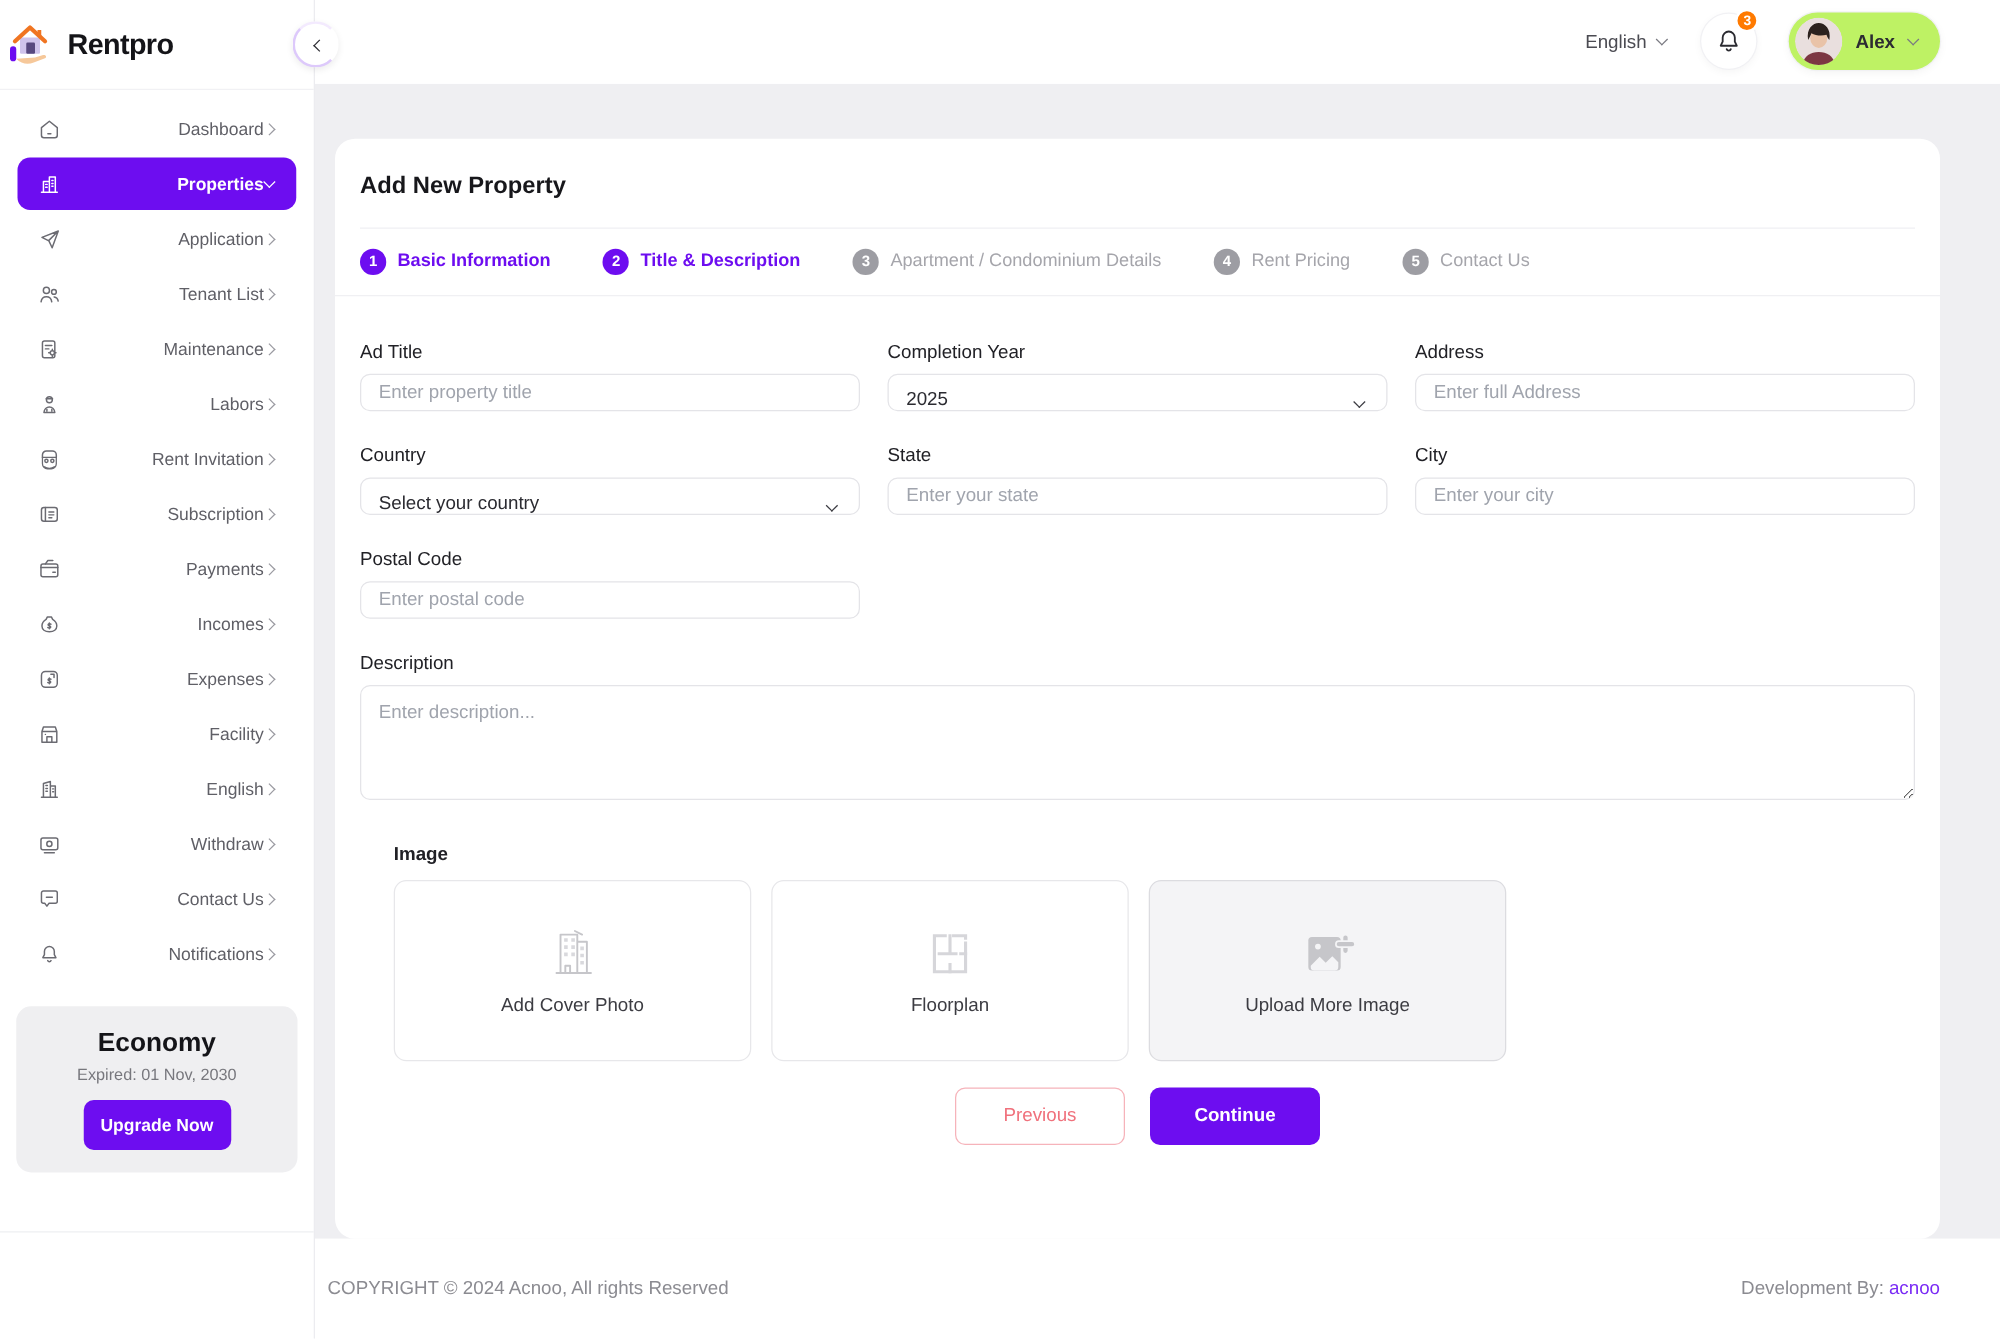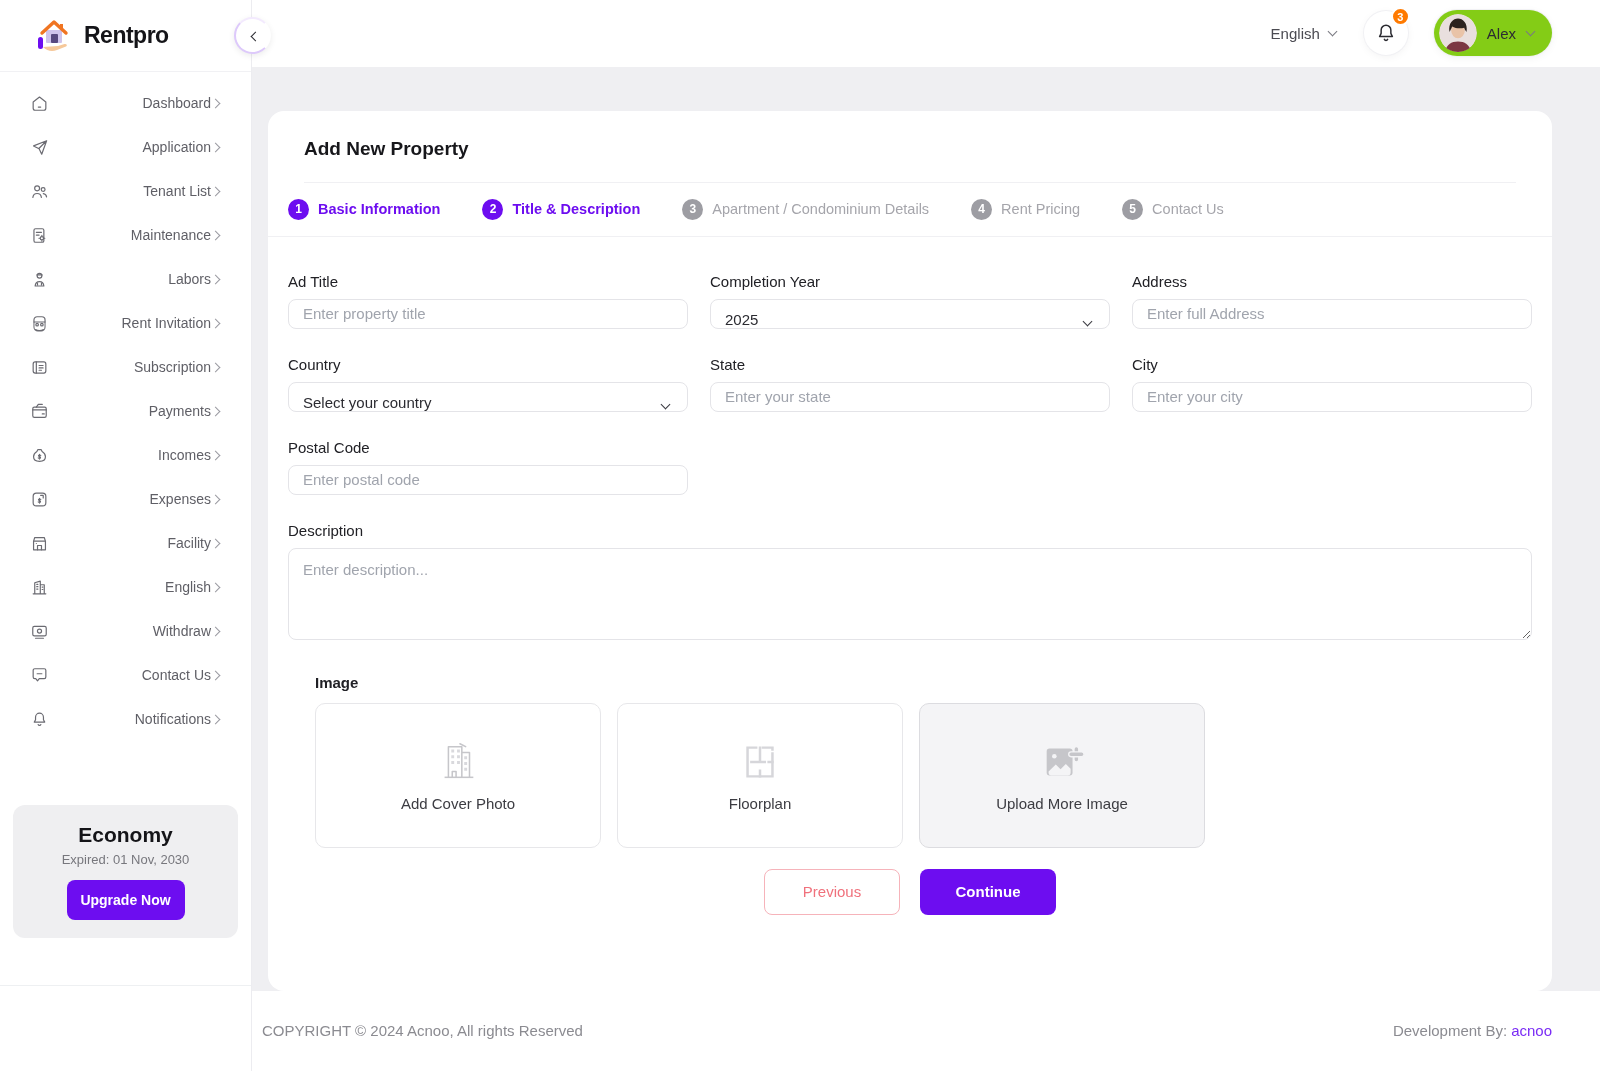--- a/index.html
+++ b/index.html
@@ -4,21 +4,21 @@
 <style>
   * { box-sizing: border-box; margin: 0; padding: 0; }
   html,body { width:1600px; height:1071px; }
   body {
     font-family: "Liberation Sans", sans-serif;
     background:#ffffff; color:#212126; overflow:hidden; display:flex;
   }
   
   .sidebar { width:252px; min-width:252px; background:#fff; border-right:1px solid #ececf0;
              display:flex; flex-direction:column; height:1071px; }
-  .logo-row { height:72px; display:flex; align-items:center; gap:10px; padding:0 34px;
+  .logo-row { height:72px; display:flex; align-items:center; gap:10px; padding:0 4px;
               border-bottom:1px solid #f1f1f4; }
   .logo-text { font-size:23px; font-weight:800; letter-spacing:-0.5px; color:#141418; }
   .side-menu { padding-top:10px; }
   .side-item { display:flex; align-items:center; height:42px; margin:0 14px 2px; padding:0 16px;
                border-radius:10px; color:#5f5f66; font-size:14px; cursor:pointer; }
   .side-item .slabel { margin-left:12px; flex:1;text-align:right; }
   .side-item .ic { width:19px; height:19px; color:#6b6b72; }
   .side-item.active { background:#6D0DF0; color:#fff; font-weight:600; }
   .side-item.active .ic { color:#fff; }
   .chev { width:10px; height:10px; display:inline-block; position:relative; }
@@ -49,30 +49,30 @@
   .collapse-btn .chev { color:#2a2a30; margin-left:2px; }
   .topbar-right { margin-left:auto; display:flex; align-items:center; gap:26px; }
   .lang { display:flex; align-items:center; gap:8px; font-size:15px; color:#4b4b52; cursor:pointer; }
   .lang .chev { color:#7a7a82; }
   .bell-wrap { width:44px; height:44px; border-radius:50%; background:#fff; position:relative;
                display:flex; align-items:center; justify-content:center; cursor:pointer;
                box-shadow:0 0 0 1px #f1f1f4, 0 2px 8px rgba(0,0,0,.05); }
   .badge { position:absolute; top:-4px; right:-2px; min-width:19px; height:19px; border-radius:50%;
            background:#FF7A00; color:#fff; font-size:11px; font-weight:700; display:flex;
            align-items:center; justify-content:center; border:2px solid #fff; }
-  .user-pill { display:flex; align-items:center; gap:10px; background:#84cc16; border-radius:999px;
+  .user-pill { display:flex; align-items:center; gap:10px; background:#bef264; border-radius:999px;
                padding:4px 16px 4px 5px; cursor:pointer;
-               box-shadow:0 0 0 1px #f1f1f4, 0 2px 8px rgba(0,0,0,.05); }
+               box-shadow:0 0 0 1px #f1f1f4, 0 2px 8px rgba(0,0,0,.05);font-weight:bold; }
   .avatar { width:38px; height:38px; border-radius:50%; overflow:hidden; flex:none; }
   .user-name { font-size:15px; color:#2c2c32; }
   .user-pill .chev { color:#7a7a82; }
 
   .content { flex:1; background:#efeff2; padding:16px 48px 0 16px; }
   .card { background:#fff; border-radius:16px; height:880px; }
-  .card-head { padding:27px 36px 0;margin-top:28px; }
+  .card-head { padding:27px 20px 0;margin-top:28px; }
   .page-title { font-size:19px; font-weight:700; color:#17171b; }
   .divider { border-top:1px solid #f0f0f3; margin-top:22px; }
   .steps { display:flex; align-items:center; gap:42px; padding:16px 20px; border-bottom:1px solid #f0f0f3; }
   .step { display:flex; align-items:center; gap:9px; font-size:14.5px; cursor:pointer; }
   .step-dot { width:21px; height:21px; border-radius:50%; color:#fff; font-size:12px; font-weight:700;
               display:flex; align-items:center; justify-content:center; }
   .step.active .step-dot { background:#6D0DF0; }
   .step.active { color:#6D0DF0; font-weight:600; }
   .step.inactive .step-dot { background:#9d9da3; }
   .step.inactive { color:#a5a5ab; }
@@ -128,20 +128,28 @@
   </div>
 
   <nav class="side-menu">
     <div class="side-item">
       <svg class="ic" viewBox="0 0 24 24" fill="none" stroke="currentColor" stroke-width="1.5" stroke-linecap="round" stroke-linejoin="round">
           <path d="M4 10.2 12 3.8l8 6.4V18a2.5 2.5 0 0 1-2.5 2.5h-11A2.5 2.5 0 0 1 4 18z"></path>
           <path d="M10.5 16.5h3"></path>
         </svg>
       <span class="slabel">Dashboard</span>
       <span class="chev"></span>
+    </div>
+    <div class="side-item active">
+      <svg class="ic" viewBox="0 0 24 24" fill="none" stroke="currentColor" stroke-width="1.5" stroke-linecap="round" stroke-linejoin="round">
+          <path d="M4 20h16M6 20V9h6v11M12 20V4.5h6V20"></path>
+          <path d="M8.2 12h1.6M8.2 15h1.6M14.5 8h1.2M14.5 11h1.2M14.5 14h1.2"></path>
+        </svg>
+      <span class="slabel">Properties</span>
+      <span class="chev down"></span>
     </div>
     <div class="side-item">
       <svg class="ic" viewBox="0 0 24 24" fill="none" stroke="currentColor" stroke-width="1.5" stroke-linecap="round" stroke-linejoin="round">
           <path d="M21 3.5 11.5 13M21 3.5l-6.2 17-3.3-7L4.5 10z"></path>
         </svg>
       <span class="slabel">Application</span>
       <span class="chev"></span>
     </div>
     <div class="side-item">
       <svg class="ic" viewBox="0 0 24 24" fill="none" stroke="currentColor" stroke-width="1.5" stroke-linecap="round" stroke-linejoin="round">

